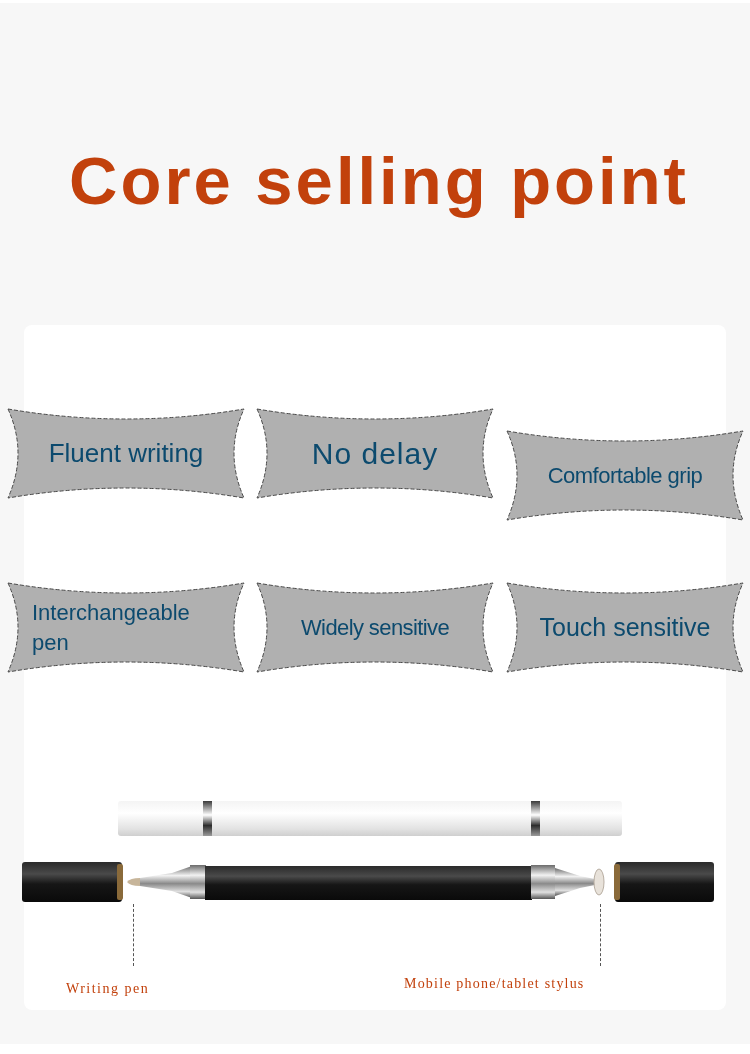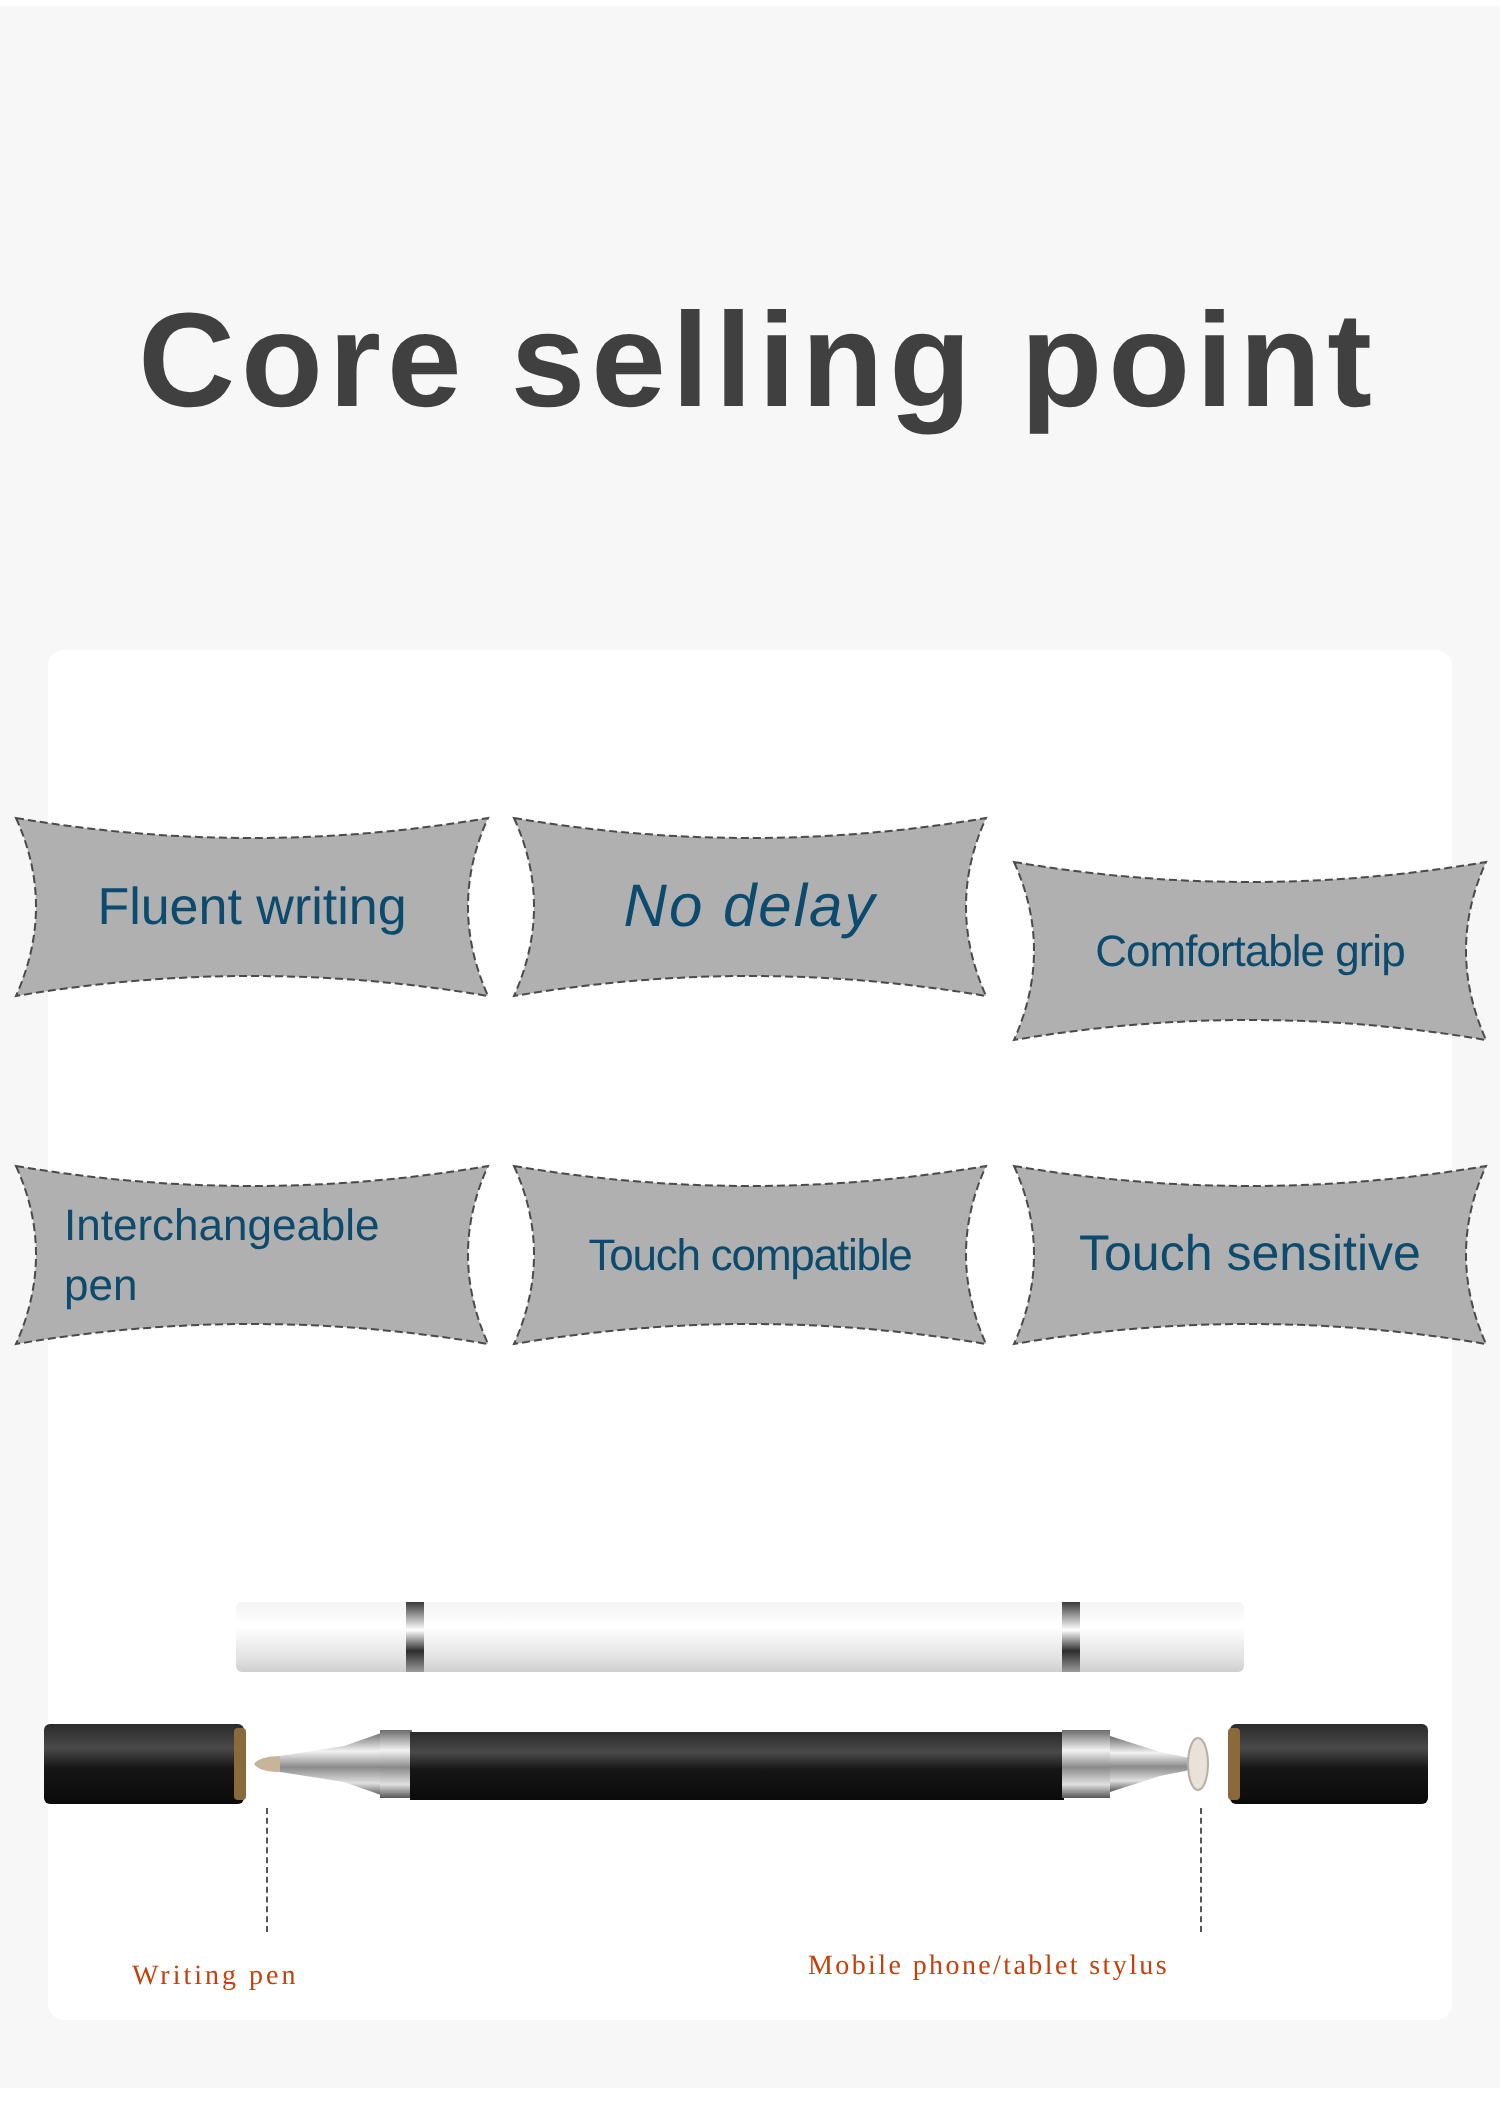--- a/index.html
+++ b/index.html
@@ -28,21 +28,21 @@
     }
     .title {
       position: absolute;
       left: 0; top: 136px;
       width: 750px;
       text-align: center;
       font-family: "Liberation Sans", sans-serif;
       font-weight: bold;
       font-size: 67px;
       letter-spacing: 3px;
-      color: #404040;
+      color: #c2410c;
       line-height: 90px;
       margin: 0;
       padding-left: 8px;
       box-sizing: border-box;
     }
     .panel {
       position: absolute;
       left: 24px; top: 325px;
       width: 702px; height: 685px;
       background: #ffffff;
@@ -110,21 +110,21 @@
 
 <div class="panel"></div>
 
 <div class="badge" style="left:6px; top:407px;">
   <svg viewBox="0 0 240 93">
     <path d="M2,2 Q120,22 238,2 Q218,46 238,91 Q120,71 2,91 Q22,46 2,2 Z" fill="#b0b0b0" stroke="#4a4a4a" stroke-width="1" stroke-dasharray="4,2"></path>
   </svg>
   <div class="badge-text" style="font-size:26px;">Fluent writing</div>
 </div>
 
-<div class="badge" style="left:255px; top:407px;font-style:italic;">
+<div class="badge" style="left:255px; top:407px;">
   <svg viewBox="0 0 240 93">
     <path d="M2,2 Q120,22 238,2 Q218,46 238,91 Q120,71 2,91 Q22,46 2,2 Z" fill="#b0b0b0" stroke="#4a4a4a" stroke-width="1" stroke-dasharray="4,2"></path>
   </svg>
   <div class="badge-text" style="font-size:30px; letter-spacing:1px;">No delay</div>
 </div>
 
 <div class="badge" style="left:505px; top:429px;">
   <svg viewBox="0 0 240 93">
     <path d="M2,2 Q120,22 238,2 Q218,46 238,91 Q120,71 2,91 Q22,46 2,2 Z" fill="#b0b0b0" stroke="#4a4a4a" stroke-width="1" stroke-dasharray="4,2"></path>
   </svg>
@@ -135,21 +135,21 @@
   <svg viewBox="0 0 240 93">
     <path d="M2,2 Q120,22 238,2 Q218,46 238,91 Q120,71 2,91 Q22,46 2,2 Z" fill="#b0b0b0" stroke="#4a4a4a" stroke-width="1" stroke-dasharray="4,2"></path>
   </svg>
   <div class="badge-text left" style="font-size:22px; width:200px; padding-left:26px;">Interchangeable pen</div>
 </div>
 
 <div class="badge" style="left:255px; top:581px;">
   <svg viewBox="0 0 240 93">
     <path d="M2,2 Q120,22 238,2 Q218,46 238,91 Q120,71 2,91 Q22,46 2,2 Z" fill="#b0b0b0" stroke="#4a4a4a" stroke-width="1" stroke-dasharray="4,2"></path>
   </svg>
-  <div class="badge-text" style="font-size:22px; letter-spacing:-0.6px;">Touch compatible</div>
+  <div class="badge-text" style="font-size:22px; letter-spacing:-0.6px;">Widely sensitive</div>
 </div>
 
 <div class="badge" style="left:505px; top:581px;">
   <svg viewBox="0 0 240 93">
     <path d="M2,2 Q120,22 238,2 Q218,46 238,91 Q120,71 2,91 Q22,46 2,2 Z" fill="#b0b0b0" stroke="#4a4a4a" stroke-width="1" stroke-dasharray="4,2"></path>
   </svg>
   <div class="badge-text" style="font-size:25px;">Touch sensitive</div>
 </div>
 
 <div class="pens">

